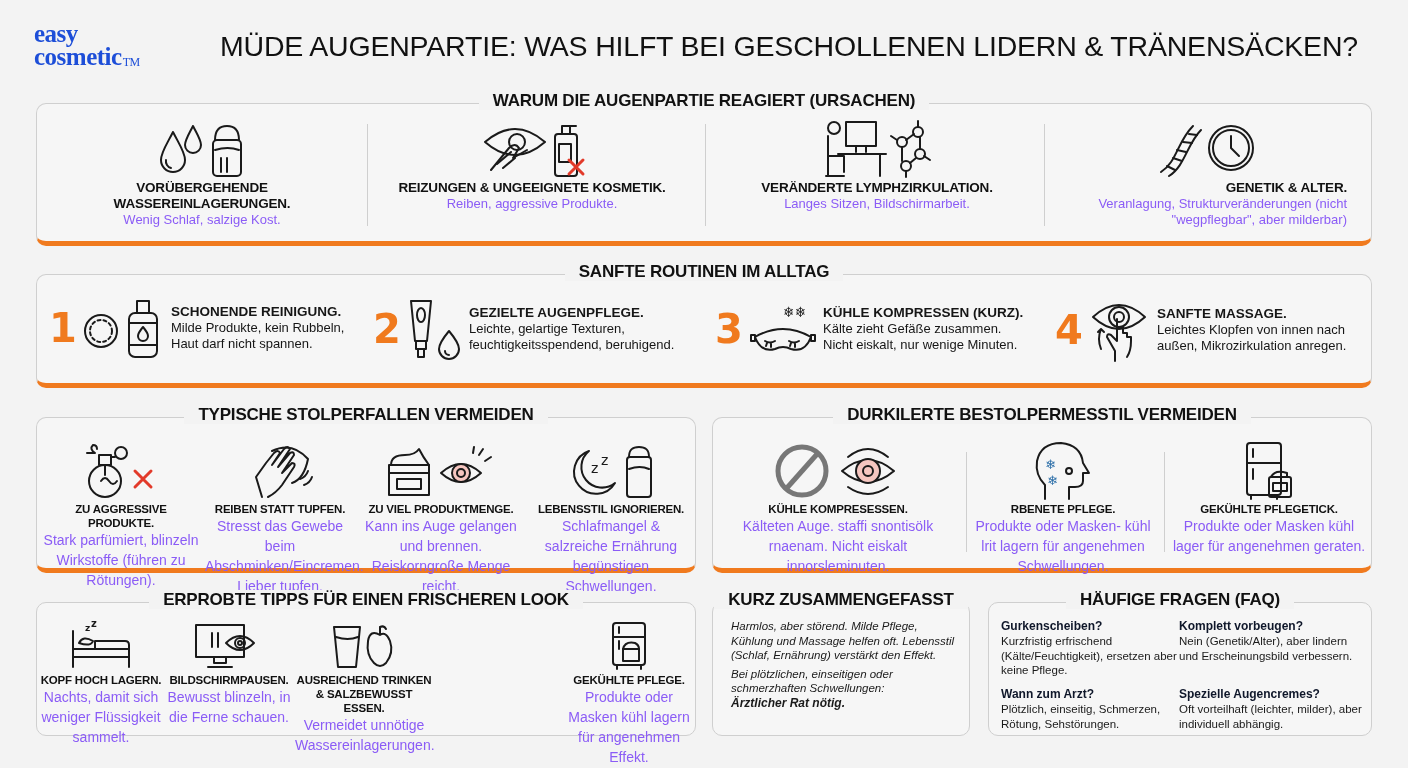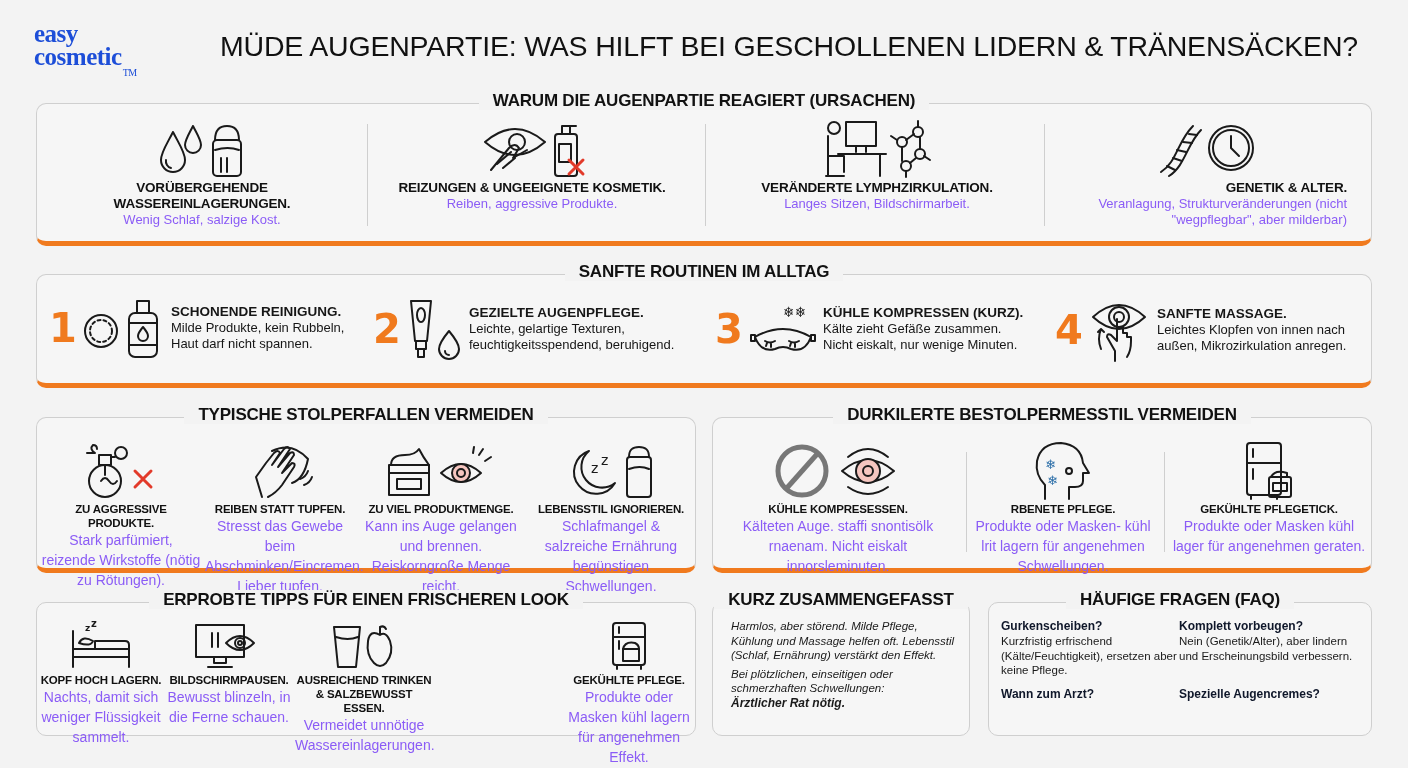--- a/index.html
+++ b/index.html
@@ -7,21 +7,21 @@
   body {
     background: #f3f3f3;
     font-family: "Liberation Sans", "DejaVu Sans", sans-serif;
     color: #161616;
     position: relative;
   }
   .abs { position: absolute; }
 
   
   .logo { left: 34px; top: 22px; font-family: Liberation Serif, serif; font-weight: bold; font-size: 25px; line-height: 23px; letter-spacing: -0.5px; color: #1d4ed8; }
-  .logo .tm { font-size: 10px; font-weight: normal; vertical-align: top; position: relative; top: 16px; margin-left: 1px; margin-top: 6px; }
+  .logo .tm { font-size: 12px; font-weight: normal; vertical-align: top; position: relative; top: 6px; margin-left: 1px; margin-top: 6px; }
   .title { left: 220px; top: 30px; font-size: 28.5px; letter-spacing: -0.2px; color: #111; white-space: nowrap; font-family: "Liberation Sans", sans-serif; }
 
   
   .panel {
     position: absolute;
     border: 1.5px solid #cfcfcf;
     border-radius: 10px;
     background: #f6f6f6;
   }
   .panel.orange { border-bottom: 5px solid #f07a1e; }
@@ -215,21 +215,21 @@
       <svg width="80" height="56" viewBox="0 0 80 56">
         <circle class="s" cx="24" cy="38" r="16"></circle>
         <rect class="s" x="18" y="12" width="12" height="10"></rect>
         <path class="s" d="M20 38 q4 -6 8 0 q4 6 8 0 M24 22 v10"></path>
         <circle class="s" cx="40" cy="10" r="6"></circle>
         <path class="s" d="M30 14 h4 M14 10 q-6 -4 -2 -8 q4 0 4 4 M6 10 h8"></path>
         <path class="r" d="M54 28 l16 16 M70 28 l-16 16"></path>
       </svg>
     </div>
     <h4>ZU AGGRESSIVE PRODUKTE.</h4>
-    <p>Stark parfümiert, reizende Wirkstoffe (nötig zu Rötungen).</p>
+    <p>Stark parfümiert, blinzeln Wirkstoffe (führen zu Rötungen).</p>
   </div>
 
   <div class="col small" style="left:168px; top:22px; width:150px;">
     <div class="icon-row" style="height:62px;">
       <svg width="64" height="56" viewBox="0 0 64 56">
         <path class="s" d="M14 54 l-6 -20 l10 -14 l8 -10 q4 -4 6 0 l-8 12 l12 -16 q4 -4 6 0 l-12 18 l12 -14 q4 -2 4 2 l-12 18 l10 -10 q4 0 2 4 l-12 18 q-6 8 -14 12"></path>
         <path class="s" d="M24 8 q20 -10 36 8 q-4 20 -16 24"></path>
         <path class="s" d="M52 36 q6 -2 8 -8 M56 42 q6 -2 8 -8"></path>
       </svg>
     </div>
@@ -387,17 +387,19 @@
   <div class="faq abs" style="left:12px; top:16px; width:176px;">
     <h5>Gurkenscheiben?</h5>
     <p>Kurzfristig erfrischend (Kälte/Feuchtigkeit), ersetzen aber keine Pflege.</p>
   </div>
   <div class="faq abs" style="left:190px; top:16px; width:190px;">
     <h5>Komplett vorbeugen?</h5>
     <p>Nein (Genetik/Alter), aber lindern und Erscheinungsbild verbessern.</p>
   </div>
   <div class="faq abs" style="left:12px; top:84px; width:176px;">
     <h5>Wann zum Arzt?</h5>
+    <p>Plötzlich, einseitig, Schmerzen, Rötung, Sehstörungen.</p>
   </div>
   <div class="faq abs" style="left:190px; top:84px; width:190px;">
     <h5>Spezielle Augencremes?</h5>
+    <p>Oft vorteilhaft (leichter, milder), aber individuell abhängig.</p>
   </div>
 </div>
 
 </body></html>

